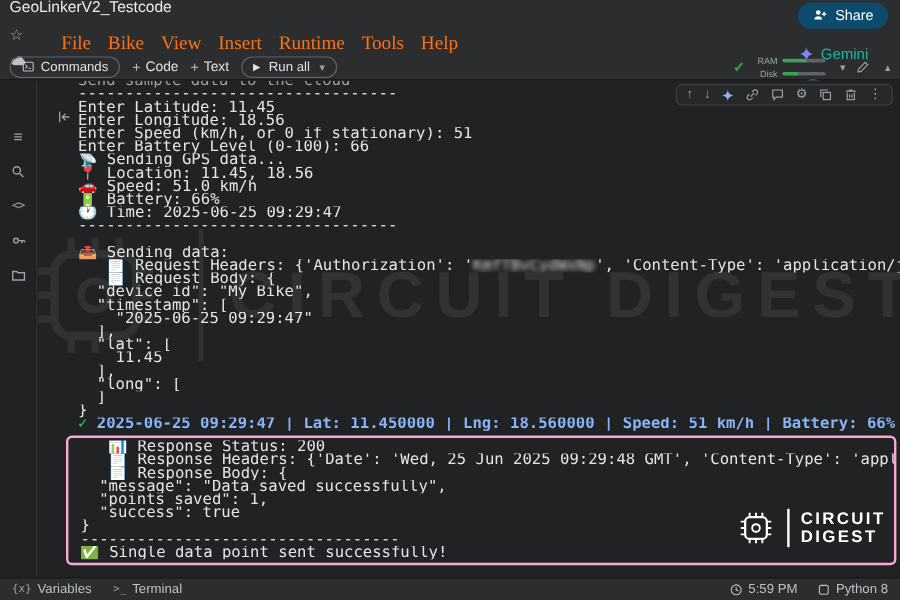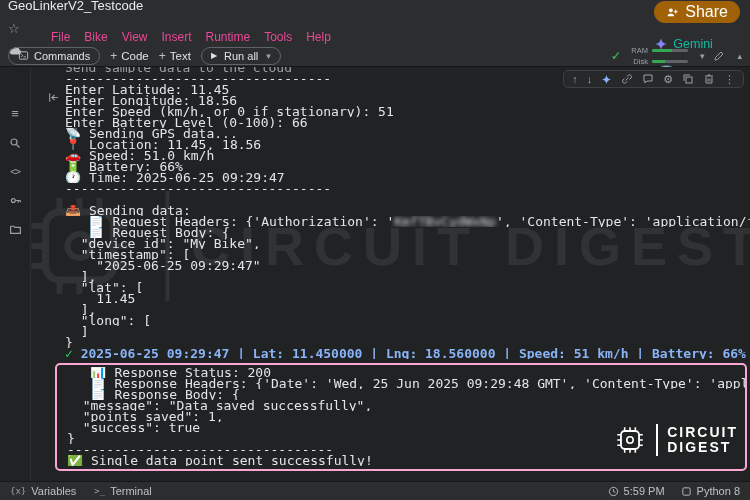--- a/index.html
+++ b/index.html
@@ -11,29 +11,29 @@
   .row1{height:26px;display:flex;align-items:center;padding:2px 10px 0 8px;}
   .row1 .left,.row1 .right{display:flex;gap:8px;flex-direction:column;}
   .row1 .right{margin-left:auto;gap:14px;}
   .colab-logo{position:relative;width:30px;height:16px;display:inline-block;}
   .colab-logo i{position:absolute;top:1px;width:13px;height:13px;border-radius:50%;border:4px solid #f9ab00;box-sizing:border-box;}
   .colab-logo .r1{left:0;border-color:#e8710a;}
   .colab-logo .r2{right:0;}
   .nb-title{font-size:13px;color:#e8eaed;}
   .star{color:#9aa0a6;font-size:13px;}
   .hicon{color:#bdc1c6;display:inline-flex;align-items:center;}
-  .share-btn{display:inline-flex;align-items:center;gap:6px;background:#a16207;color:#fff;
-    border-radius:12px;height:22px;padding:0 12px;font-size:16px;}
+  .share-btn{display:inline-flex;align-items:center;gap:6px;background:#0c4a6e;color:#fff;
+    border-radius:12px;height:22px;padding:0 12px;font-size:12px;}
   .gemini{display:inline-flex;align-items:center;gap:5px;font-size:12.5px;color:#14b8a6;}
   .avatar{width:23px;height:23px;border-radius:50%;
     background:radial-gradient(circle at 35% 35%, #7fd4e8 0 35%, #2f7fb8 60%, #184a7a 100%);
     border:1px solid #5f6368;}
   
   .row2{height:17px;display:flex;align-items:center;padding-left:44px;}
-  .menu-item{font-size:12px;color:#ec4899;padding:0 7px;}
+  .menu-item{font-size:16px;color:#f97316;padding:0 7px;font-family:Liberation Serif, serif;}
   
   .row3{height:21px;display:flex;align-items:center;padding:0 8px;border-bottom:1px solid #171717;gap:10px;}
   .chip{display:inline-flex;align-items:center;gap:5px;border:1px solid #5f6368;border-radius:11px;
     height:16px;padding:0 9px;font-size:11px;color:#dfe1e5;}
   .txt-btn{font-size:11.5px;color:#dfe1e5;display:inline-flex;align-items:center;gap:4px;}
   .plus{font-size:12px;color:#bdc1c6;}
   .play{font-size:8px;color:#dfe1e5;margin-right:2px;}
   .caret{color:#9aa0a6;font-size:9px;margin-left:3px;}
   .tb-right{margin-left:auto;display:flex;align-items:center;gap:9px;}
   .tb-check{color:#34a853;font-size:12px;font-weight:bold;}

